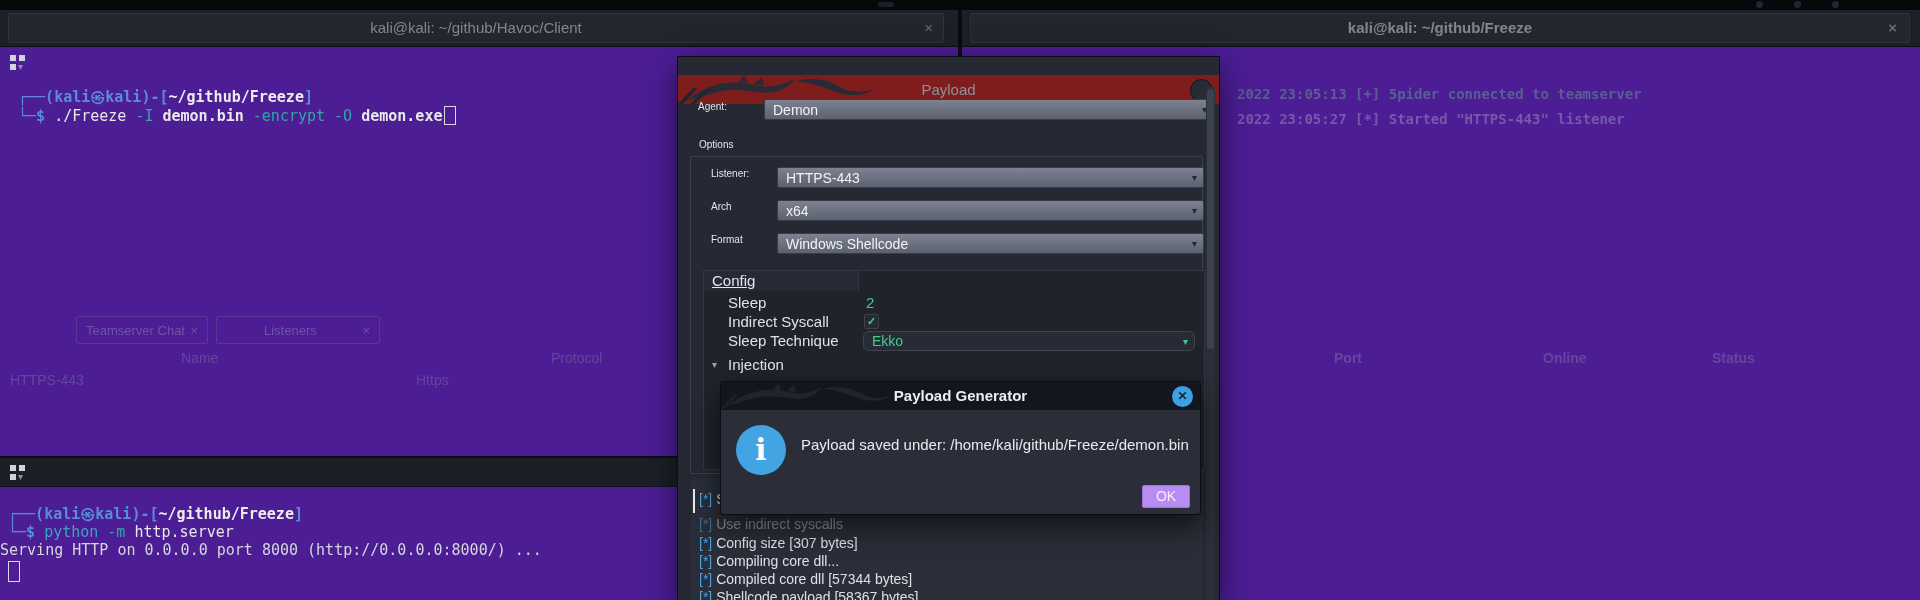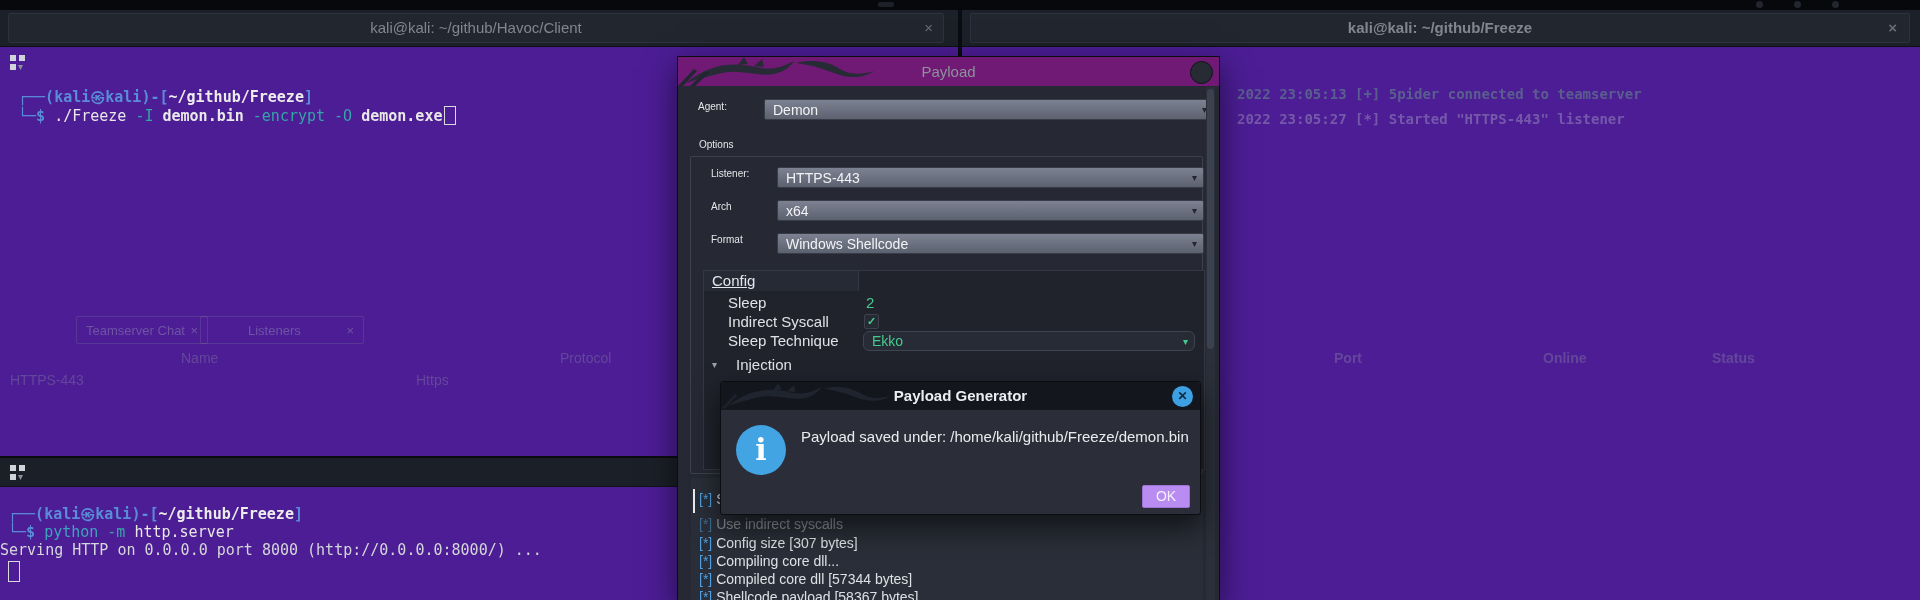--- a/index.html
+++ b/index.html
@@ -42,21 +42,21 @@
 
   
   .fade-tab{border:1px solid rgba(130,136,148,.25);color:rgba(165,171,183,.38);font-size:13px;
             display:flex;align-items:center;justify-content:space-between;padding:0 9px;height:26px;border-radius:2px;}
   .fade-text{color:rgba(150,156,168,.33);font-size:14px;white-space:pre;}
   .fade-log-green{color:rgba(110,185,135,.42);}
   .fade-log-gray{color:rgba(195,200,210,.35);}
 
   
   .dlg{background:#262933;border:1px solid #0b0d12;box-shadow:0 10px 30px rgba(0,0,0,.55);}
-  .dlg-titlebar{left:0;top:0;width:100%;height:29px;background:#701a75;overflow:hidden;}
+  .dlg-titlebar{left:0;top:18px;width:100%;height:29px;background:#7f1d1d;overflow:hidden;}
   .dlg-title{width:100%;text-align:center;line-height:29px;color:#8d929b;font-size:15px;}
   .round-btn{width:21px;height:21px;border-radius:50%;}
   .lbl{color:#e4e6e9;font-size:10px;white-space:nowrap;}
   .dd{height:21px;background:linear-gradient(180deg,#7d8292 0%,#5c6170 100%);
       border:1px solid #383c46;border-radius:2px;color:#f2f3f5;font-size:14px;
       line-height:20px;padding-left:8px;box-sizing:border-box;}
   .dd-arrow{position:absolute;right:6px;top:4px;color:#23262c;font-size:10px;line-height:12px;}
   .groupbox{border:1px solid #3d414c;border-radius:2px;}
   .cfg-table{background:#20232c;border:1px solid #343845;}
   .cfg-head{height:20px;background:#262a34;color:#e3e6ea;font-size:15px;line-height:20px;}
@@ -103,26 +103,26 @@
       <div class="abs tab" style="left:8px;width:934px;">
         <div class="abs tab-title">kali@kali: ~/github/Havoc/Client</div>
         <div class="abs tab-close" style="right:10px;">×</div>
       </div>
     </div>
 
     <div class="abs fade-tab" style="left:76px;top:306px;width:112px;">
       <span>Teamserver Chat</span>
       <span>×</span>
     </div>
-    <div class="abs fade-tab" style="left:200px;top:306px;width:106px;padding-left:47px;">
+    <div class="abs fade-tab" style="left:216px;top:306px;width:106px;padding-left:47px;">
       <span>Listeners</span>
       <span>×</span>
     </div>
     <div class="abs fade-text" style="left:181px;top:340px;">Name</div>
-    <div class="abs fade-text" style="left:551px;top:340px;margin-left:9px;">Protocol</div>
+    <div class="abs fade-text" style="left:551px;top:340px;">Protocol</div>
     <div class="abs fade-text" style="left:10px;top:362px;">HTTPS-443</div>
     <div class="abs fade-text" style="left:416px;top:362px;">Https</div>
 
     <div class="abs pane-split" style="left:0;top:446px;width:958px;"></div>
     <div class="abs pane-strip" style="left:0;top:448px;width:958px;"></div>
 
     <div class="abs grid-icon" style="left:10px;top:45px;">
       <i class="tl"></i>
         <i class="tr"></i>
         <i class="bl"></i>
@@ -210,21 +210,21 @@
       <div class="abs cfg-row" style="left:0;top:41px;width:500px;">
         <span class="abs" style="left:24px;">Indirect Syscall</span>
         <span class="abs chk" style="left:160px;top:2px;">✓</span>
       </div>
       <div class="abs cfg-row" style="left:0;top:60px;width:500px;height:22px;">
         <span class="abs" style="left:24px;">Sleep Technique</span>
         <span class="abs mini-dd" style="left:159px;top:0;width:332px;"><span>Ekko</span><span class="dd-arrow">▾</span></span>
       </div>
       <div class="abs cfg-row" style="left:0;top:84px;width:500px;">
         <span class="abs tree-arrow" style="left:8px;">▾</span>
-        <span class="abs" style="left:32px;">Injection</span>
+        <span class="abs" style="left:24px;">Injection</span>
       </div>
     </div>
 
     <div class="abs scrollbar" style="left:528px;top:30px;width:9px;height:513px;">
       <div class="abs scroll-thumb" style="left:1px;top:2px;width:7px;height:260px;"></div>
     </div>
 
     <div class="abs console-area" style="left:13px;top:421px;width:512px;height:123px;"></div>
     <div class="abs caret" style="left:15px;top:432px;height:24px;"></div>
     <div class="abs con-line" style="left:21px;top:434px;"><span class="con-prefix">[*]</span> <span>S</span></div>
@@ -241,17 +241,17 @@
         <path d="M8,26 C30,8 52,4 78,10 C95,14 104,10 116,4 C112,10 106,15 96,17 C80,20 62,12 44,16 C30,19 18,23 8,26 Z" fill="#20242e"></path>
         <path d="M118,6 C134,2 150,4 162,12 C172,18 184,18 196,14 C188,20 174,22 162,18 C150,14 136,8 118,6 Z" fill="#20242e"></path>
         <path d="M60,8 L66,0 L70,7 Z" fill="#20242e"></path>
           <path d="M76,9 L84,2 L86,10 Z" fill="#20242e"></path>
         <path d="M0,29 L16,12 L19,14 L5,29 Z" fill="#1c202a"></path>
       </svg>
       <div class="abs gen-title">Payload Generator</div>
       <div class="abs round-btn close-circ" style="right:7px;top:4px;">✕</div>
     </div>
     <div class="abs info-circ" style="left:15px;top:43px;">i</div>
-    <div class="abs gen-msg" style="left:80px;top:46px;">Payload saved under: /home/kali/github/Freeze/demon.bin</div>
+    <div class="abs gen-msg" style="left:80px;top:54px;">Payload saved under: /home/kali/github/Freeze/demon.bin</div>
     <div class="abs ok-btn" style="left:421px;top:103px;">OK</div>
   </div>
 
 </div>
 
 </body></html>

